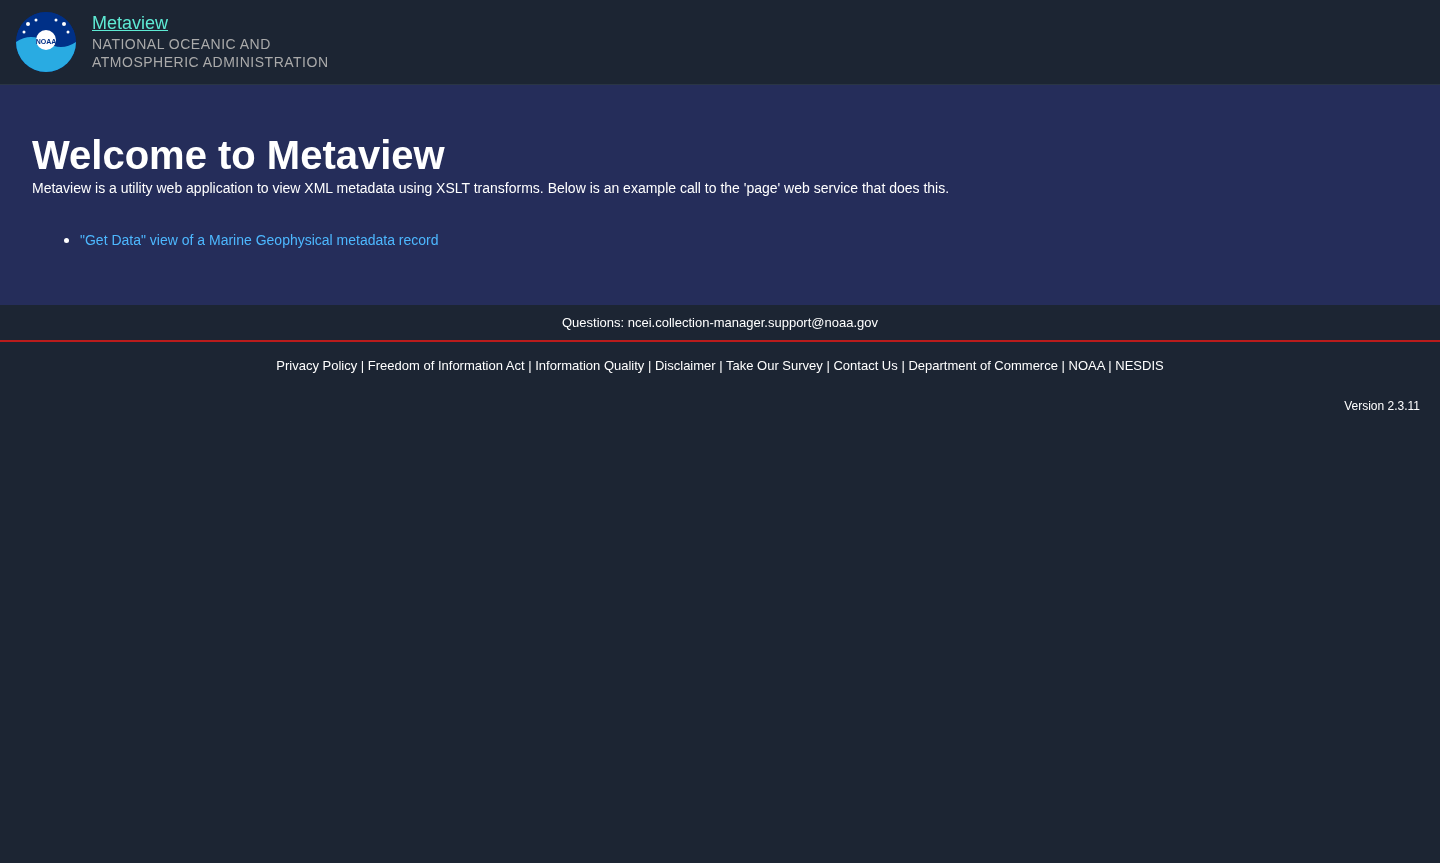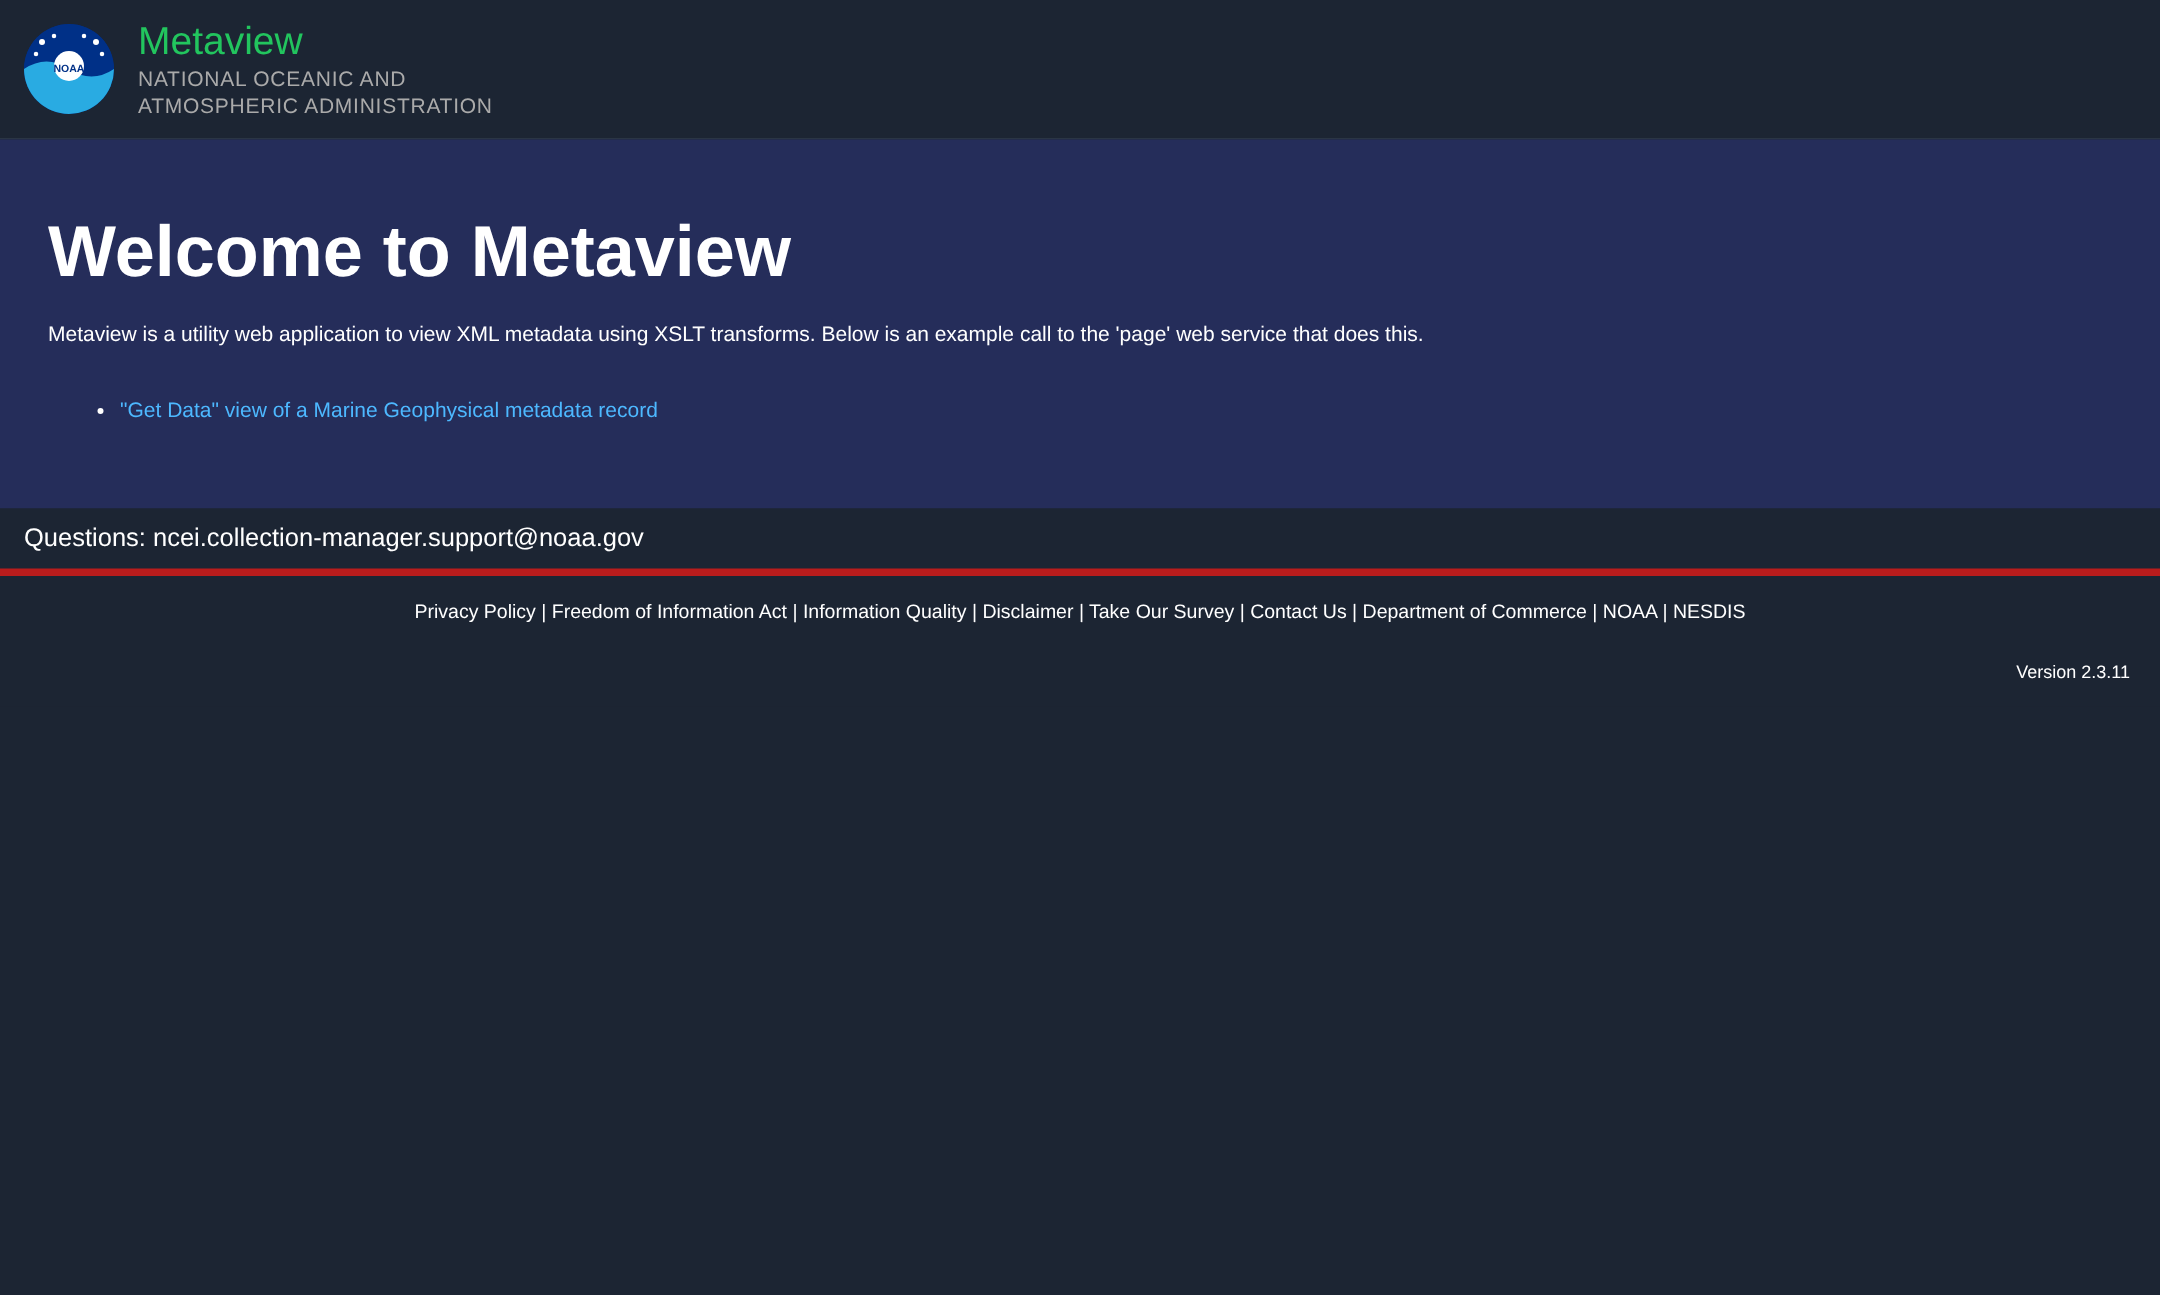--- a/index.html
+++ b/index.html
@@ -44,46 +44,46 @@
       justify-content: center;
       overflow: hidden;
     }
 
     #header-text {
       display: flex;
       flex-direction: column;
     }
 
     #app-title {
-      font-size: 26px;
+      font-size: 18px;
       font-weight: normal;
-      color: #22c55e;
+      color: #5eead4;
       line-height: 1.2;
+      text-decoration: underline;
     }
 
     #org-name {
       font-size: 14px;
       color: #aaaaaa;
       text-transform: uppercase;
       letter-spacing: 0.5px;
       line-height: 1.3;
     }
 
     
     #hero {
       background-color: #252d5a;
       padding: 48px 32px;
       flex-shrink: 0;
     }
 
     #welcome-title {
-      font-size: 48px;
+      font-size: 40px;
       font-weight: bold;
       color: #ffffff;
-      margin-bottom: 16px;
     }
 
     #welcome-description {
       font-size: 14px;
       color: #ffffff;
       margin-bottom: 32px;
       line-height: 1.5;
     }
 
     #links-list {
@@ -98,24 +98,24 @@
     #links-list a {
       color: #4db8ff;
       text-decoration: none;
       font-size: 14px;
     }
 
     
     #questions-bar {
       background-color: #1c2533;
       padding: 10px 16px;
-      text-align: left;
-      font-size: 17px;
-      color: #ffffff;
-      border-bottom: 5px solid #b91c1c;
+      text-align: center;
+      font-size: 13px;
+      color: #ffffff;
+      border-bottom: 2px solid #b91c1c;
     }
 
     #questions-email {
       color: #ffffff;
       font-weight: normal;
     }
 
     
     #footer {
       background-color: #1c2533;

